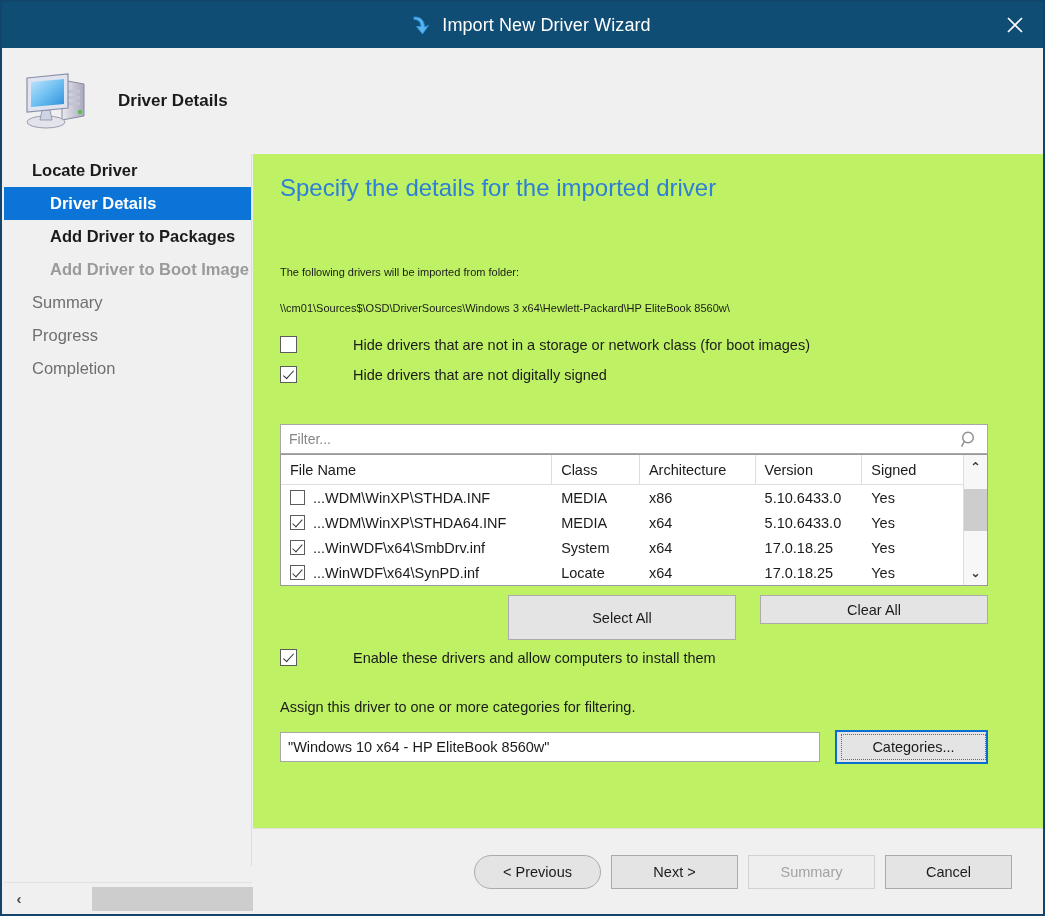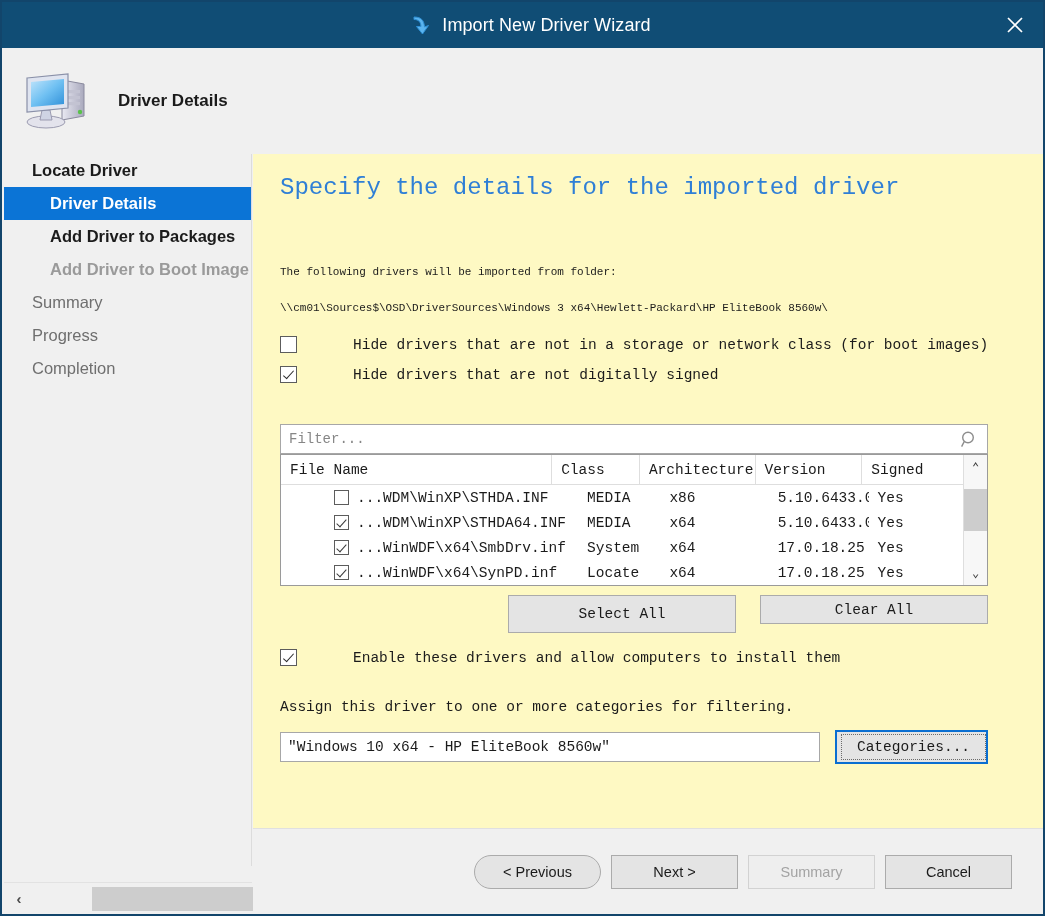--- a/index.html
+++ b/index.html
@@ -148,22 +148,21 @@
     height: 24px;
     background: #cdcdcd;
   }
 
   
   .content {
     position: absolute;
     left: 251px; top: 152px;
     width: 790px;
     height: 674px;
-    background: #fef9c3;
-    font-family: Liberation Mono, monospace;
+    background: #bef264;
   }
   .page-heading {
     position: absolute;
     left: 27px; top: 20px;
     font-size: 24px;
     color: #2f7fd6;
     white-space: nowrap;
   }
   .intro-line {
     position: absolute;
@@ -265,21 +264,20 @@
     border-right: 1px solid #dedede;
     box-sizing: border-box;
     padding-left: 9px;
     overflow: hidden;
     white-space: nowrap;
   }
   .grid-row {
     display: flex;
     height: 25px;
     flex: 0 0 auto;
-    padding-left: 44px;
   }
   .grid-row .cell {
     font-size: 14.5px;
     color: #1b1b1b;
     display: flex;
     align-items: center;
     box-sizing: border-box;
     padding-left: 9px;
     overflow: hidden;
     white-space: nowrap;
@@ -349,21 +347,21 @@
     display: flex;
     align-items: center;
     justify-content: center;
     box-sizing: border-box;
     white-space: nowrap;
   }
   .btn.disabled { color: #a3a3a3; background: #eeeeee; border-color: #d2d2d2; }
   .btn-selectall {
     position: absolute;
     left: 255px; top: 441px;
-    width: 228px; height: 38px;
+    width: 228px; height: 45px;
   }
   .btn-clearall {
     position: absolute;
     left: 507px; top: 441px;
     width: 228px; height: 29px;
   }
 
   
   .assign-label {
     position: absolute;

